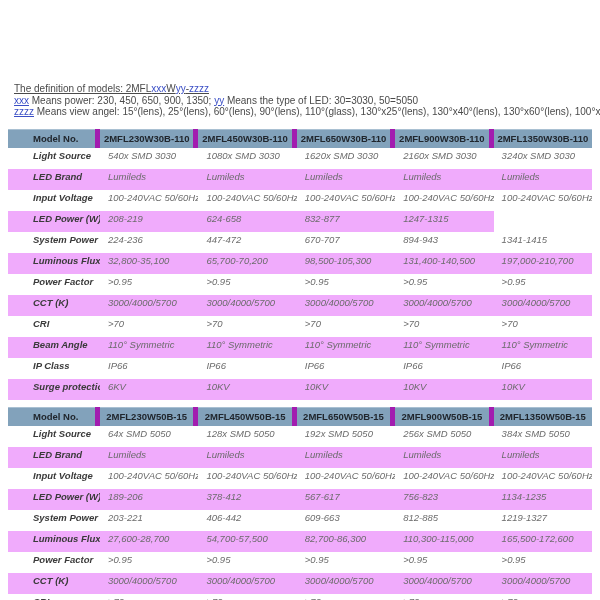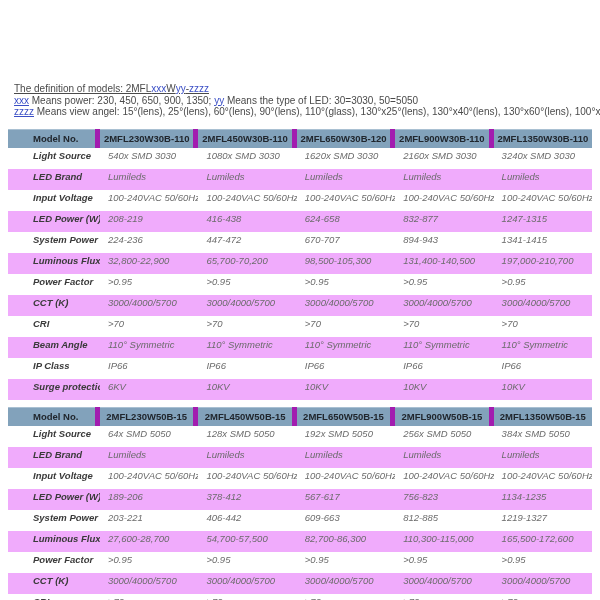--- a/index.html
+++ b/index.html
@@ -47,21 +47,21 @@
     <div class="def-line line1"><span class="dark">The definition of models: 2MFL</span><span class="blue">xxx</span><span class="dark">W</span><span class="blue">yy</span><span class="dark">-</span><span class="blue">zzzz</span></div>
     <div class="def-line"><span class="blue u">xxx</span><span class="dark"> Means power: 230, 450, 650, 900, 1350;  </span><span class="blue u">yy</span><span class="dark"> Means the type of LED: 30=3030, 50=5050</span></div>
     <div class="def-line"><span class="blue u">zzzz</span><span class="dark"> Means view angel: 15°(lens), 25°(lens), 60°(lens), 90°(lens), 110°(glass), 130°x25°(lens), 130°x40°(lens), 130°x60°(lens), 100°x60°(lens), 80°x30°(lens).</span></div>
   </div>
 
   <div class="spec-table first">
       <div class="trow thead">
         <div class="hcell first">Model No.</div>
         <div class="hcell">2MFL230W30B-110</div>
         <div class="hcell">2MFL450W30B-110</div>
-        <div class="hcell">2MFL650W30B-120</div>
+        <div class="hcell">2MFL650W30B-110</div>
         <div class="hcell">2MFL900W30B-110</div>
         <div class="hcell">2MFL1350W30B-110</div>
       </div>
       <div class="trow body">
         <div class="cell label">Light Source</div>
         <div class="cell value">540x SMD 3030</div>
         <div class="cell value">1080x SMD 3030</div>
         <div class="cell value">1620x SMD 3030</div>
         <div class="cell value">2160x SMD 3030</div>
         <div class="cell value">3240x SMD 3030</div>
@@ -78,36 +78,35 @@
         <div class="cell label">Input Voltage</div>
         <div class="cell value">100-240VAC 50/60Hz</div>
         <div class="cell value">100-240VAC 50/60Hz</div>
         <div class="cell value">100-240VAC 50/60Hz</div>
         <div class="cell value">100-240VAC 50/60Hz</div>
         <div class="cell value">100-240VAC 50/60Hz</div>
       </div>
       <div class="trow body gray">
         <div class="cell label">LED Power (W)</div>
         <div class="cell value">208-219</div>
-        <div class="cell value">416-438</div>
         <div class="cell value">624-658</div>
         <div class="cell value">832-877</div>
         <div class="cell value">1247-1315</div>
       </div>
       <div class="trow body">
         <div class="cell label">System Power (W)</div>
         <div class="cell value">224-236</div>
         <div class="cell value">447-472</div>
         <div class="cell value">670-707</div>
         <div class="cell value">894-943</div>
         <div class="cell value">1341-1415</div>
       </div>
       <div class="trow body gray">
         <div class="cell label">Luminous Flux  (lm)</div>
-        <div class="cell value">32,800-22,900</div>
+        <div class="cell value">32,800-35,100</div>
         <div class="cell value">65,700-70,200</div>
         <div class="cell value">98,500-105,300</div>
         <div class="cell value">131,400-140,500</div>
         <div class="cell value">197,000-210,700</div>
       </div>
       <div class="trow body">
         <div class="cell label">Power Factor</div>
         <div class="cell value">&gt;0.95</div>
         <div class="cell value">&gt;0.95</div>
         <div class="cell value">&gt;0.95</div>

